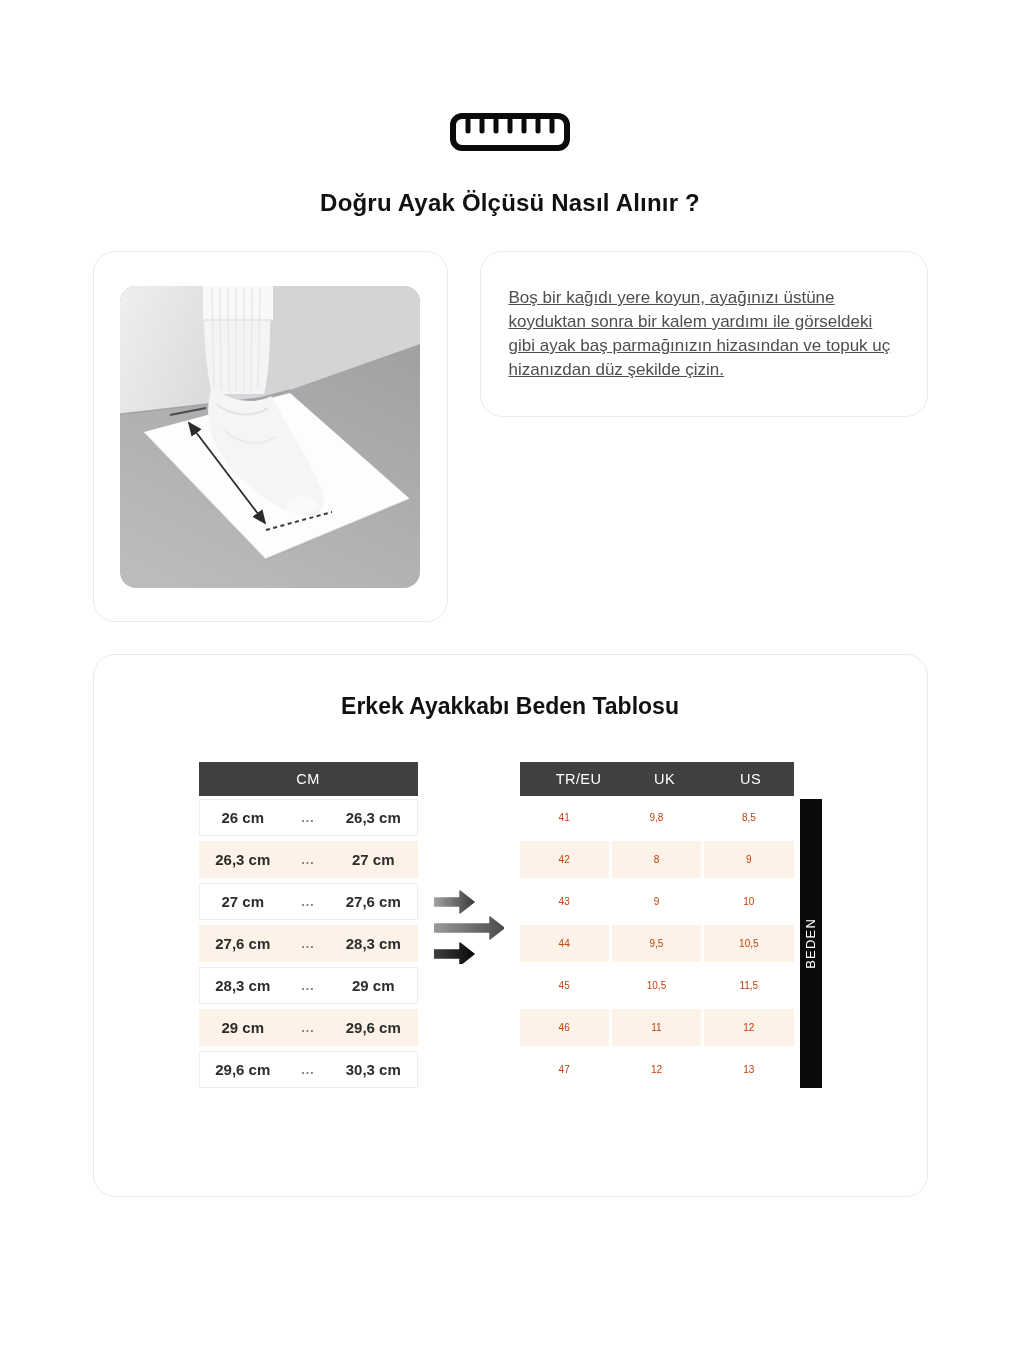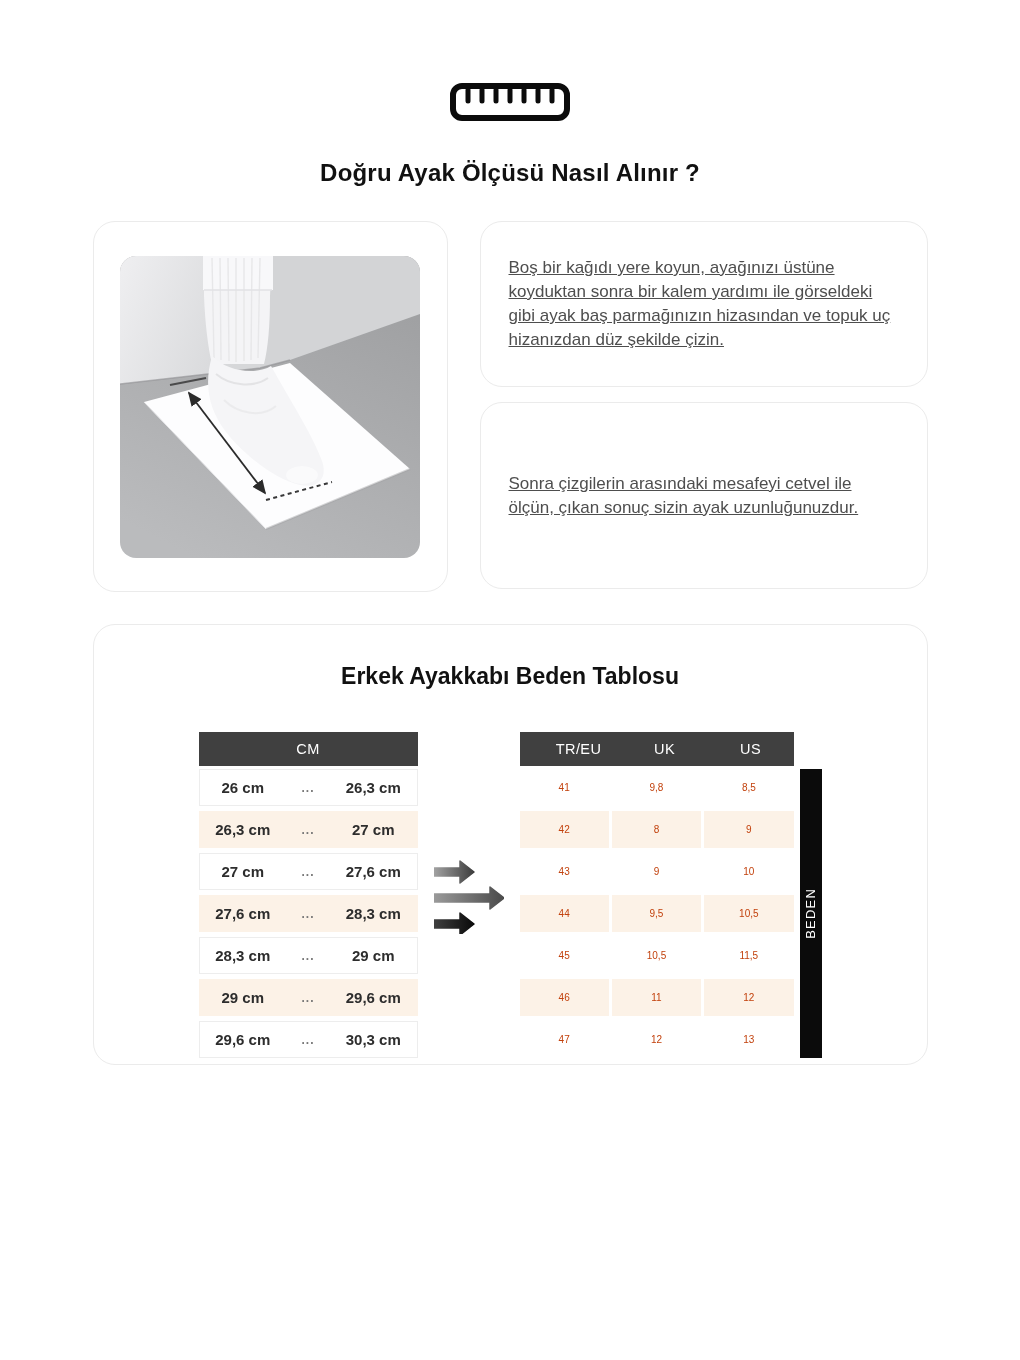--- a/index.html
+++ b/index.html
@@ -1,39 +1,39 @@
 <!DOCTYPE html>
 <html><head>
 <meta charset="utf-8">
 <style>
   * { box-sizing: border-box; margin: 0; padding: 0; }
   html, body { background: #ffffff; }
   body { font-family: "Liberation Sans", sans-serif; }
   .page { position: relative; width: 1020px; height: 1360px; margin: 0 auto; background: #ffffff; overflow: hidden; }
 
   
-  .top { padding-top: 82px; text-align: center; }
+  .top { padding-top: 112px; text-align: center; }
   .ruler-wrap { display: flex; justify-content: center; }
   .page-title { margin-top: 37px; font-size: 24px; font-weight: 700; color: #111111; letter-spacing: 0.2px; }
 
   
   .card { background: #ffffff; border: 1px solid #ebebeb; border-radius: 22px; }
 
   .row-cards { width: 835px; margin: 34px auto 0; display: flex; gap: 32px; }
   .photo-card { width: 355px; height: 371px; display: flex; align-items: center; justify-content: center; }
   .photo-card svg { border-radius: 16px; display: block; }
 
   .col { width: 448px; display: flex; flex-direction: column; gap: 15px; }
   .text-card { padding: 20px 28px; display: flex; align-items: center; }
   .text-card.c1 { height: 166px; }
   .text-card.c2 { height: 187px; }
   .text-card p { font-size: 17px; line-height: 24px; color: #4e4e4e; text-decoration: underline; }
 
   
-  .table-card { width: 835px; height: 441px; margin: 32px auto 0; }
+  .table-card { width: 835px; height: 543px; margin: 32px auto 0; }
   .section-title { text-align: center; margin-top: 38px; font-size: 23px; font-weight: 700; color: #111111; }
   .tables-row { margin-top: 42px; display: flex; justify-content: center; align-items: flex-start; }
 
   .thead { height: 34px; background: #404040; color: #ffffff; margin-bottom: 3px;
            display: flex; align-items: center; justify-content: center;
            font-size: 14.5px; font-weight: 500; letter-spacing: 0.4px; }
   .thead.grid3 { display: grid; grid-template-columns: 1fr 1fr 1fr; text-align: center; padding-left: 16px; }
   .thead.grid3 span { display: block; }
 
   .trow { height: 37px; margin-bottom: 5px; border: 1px solid transparent; font-weight: bold; }
@@ -135,23 +135,20 @@
         <line x1="69" y1="137" x2="145" y2="237" stroke="#2b2b2b" stroke-width="1.8" marker-start="url(#mArrS)" marker-end="url(#mArr)"></line>
 
         <line x1="146" y1="244" x2="212" y2="226" stroke="#39393a" stroke-width="2" stroke-dasharray="4 3.5"></line>
       </svg>
     </div>
 
     <div class="col">
       <div class="card text-card c1">
         <p>Boş bir kağıdı yere koyun, ayağınızı üstüne koyduktan sonra bir kalem yardımı ile görseldeki gibi ayak baş parmağınızın hizasından ve topuk uç hizanızdan düz şekilde çizin.</p>
       </div>
-      <div class="card text-card c2">
-        <p>Sonra çizgilerin arasındaki mesafeyi cetvel ile ölçün, çıkan sonuç sizin ayak uzunluğunuzdur.</p>
-      </div>
     </div>
   </div>
 
   <div class="card table-card">
     <h2 class="section-title">Erkek Ayakkabı Beden Tablosu</h2>
 
     <div class="tables-row">
 
       <div class="cm-table">
         <div class="thead">CM</div>

